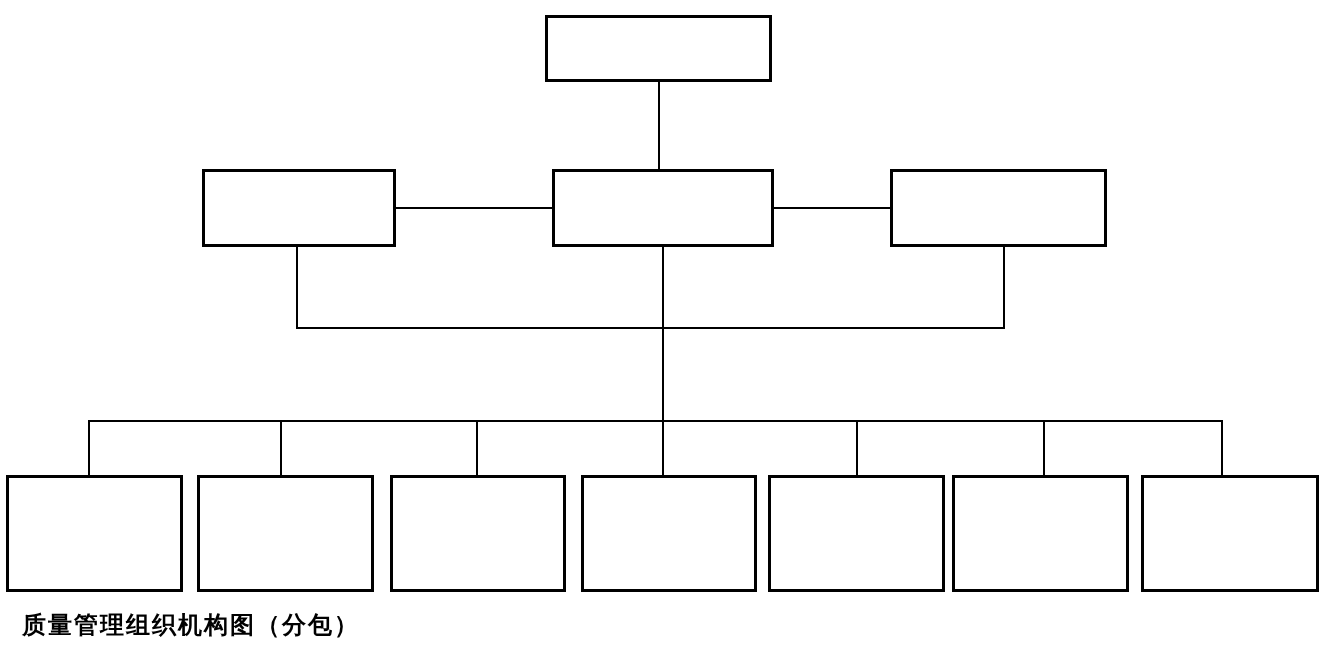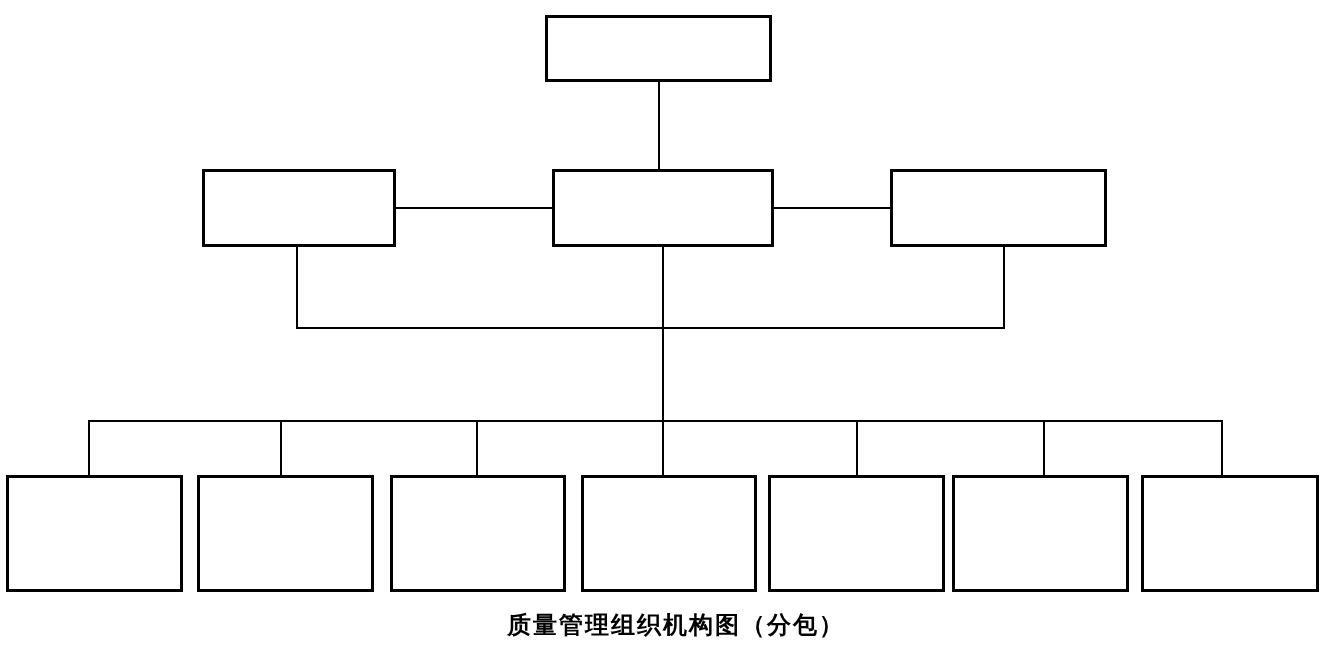--- a/index.html
+++ b/index.html
@@ -59,21 +59,21 @@
   #d6 { left: 1043px; top: 420px; width: 2px; height: 55px; }
   #d7 { left: 1221px; top: 420px; width: 2px; height: 55px; }
 
   #caption {
     position: absolute;
     left: 0;
     top: 609px;
     width: 100%;
     box-sizing: border-box;
     padding-left: 22px;
-    text-align: center;
+    text-align: left;
     font-weight: bold;
     font-size: 24px;
     letter-spacing: 2px;
     color: #000000;
   }
 </style>
 </head>
 <body>
 
 <div id="canvas">

